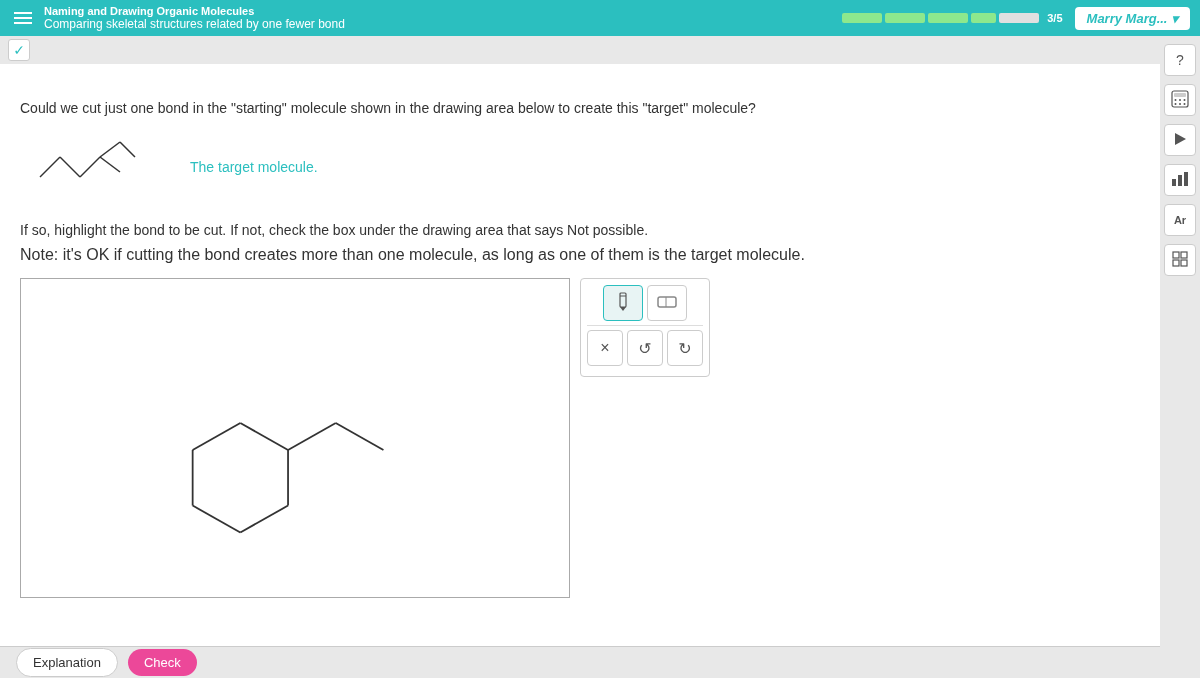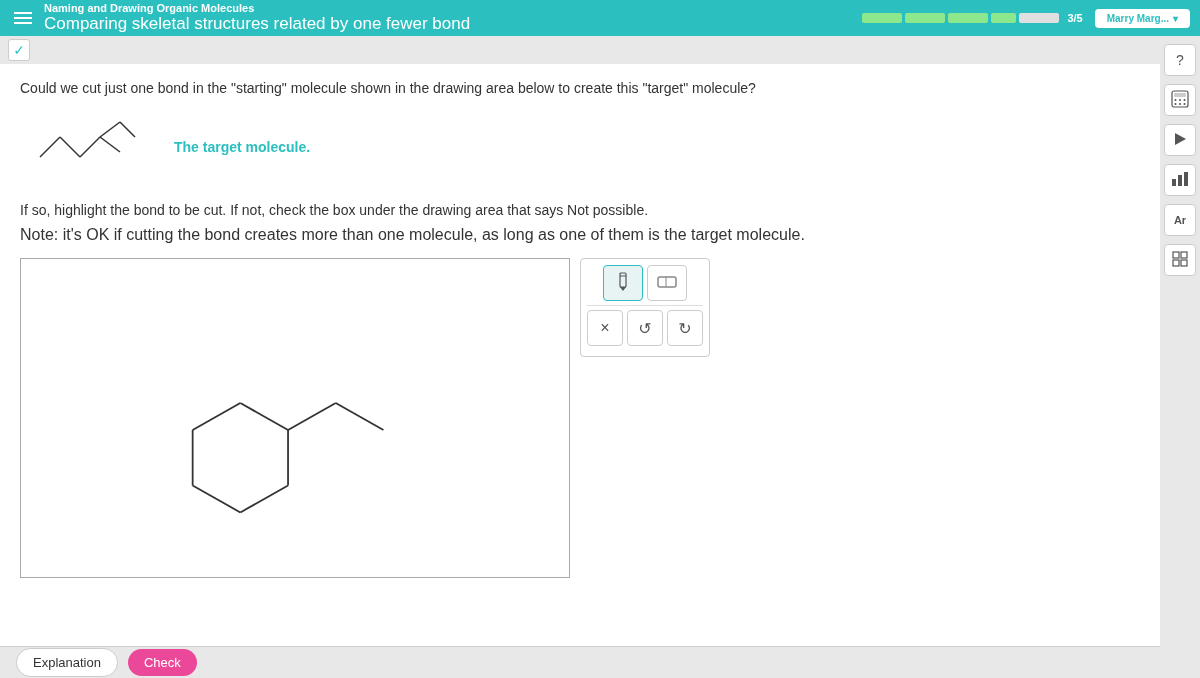--- a/index.html
+++ b/index.html
@@ -36,21 +36,21 @@
     .header-title-block {
       display: flex;
       flex-direction: column;
     }
     .header-subtitle {
       font-size: 11px;
       font-weight: bold;
       color: white;
     }
     .header-main-title {
-      font-size: 17px;
+      font-size: 12px;
       color: white;
     }
     .header-right {
       display: flex;
       align-items: center;
       gap: 12px;
     }
     .progress-bar-container {
       display: flex;
       align-items: center;
@@ -81,26 +81,27 @@
       font-size: 11px;
       color: white;
       font-weight: bold;
     }
     .user-button {
       background: white;
       color: #2bbfbf;
       border: none;
       border-radius: 4px;
       padding: 4px 12px;
-      font-size: 10px;
+      font-size: 13px;
       cursor: pointer;
       display: flex;
       align-items: center;
       gap: 4px;
       font-weight: bold;
+      font-style: italic;
     }
 
     
     .main-wrapper {
       background: #e8e8e8;
       height: calc(678px - 36px);
       display: flex;
     }
 
     .content-area {
@@ -136,29 +137,29 @@
       padding: 16px 20px 10px 20px;
       flex: 1;
       display: flex;
       flex-direction: column;
     }
 
     .question-text {
       font-size: 14px;
       color: #333;
       margin-bottom: 16px;
+      margin-top: 20px;
     }
 
     .molecule-preview {
       display: flex;
       align-items: center;
-      gap: 4px;
+      gap: 20px;
       margin-bottom: 20px;
       margin-left: 10px;
-      font-weight: bold;
     }
 
     .molecule-svg {
       width: 140px;
       height: 70px;
     }
 
     .target-label {
       font-size: 14px;
       color: #2bbfbf;

